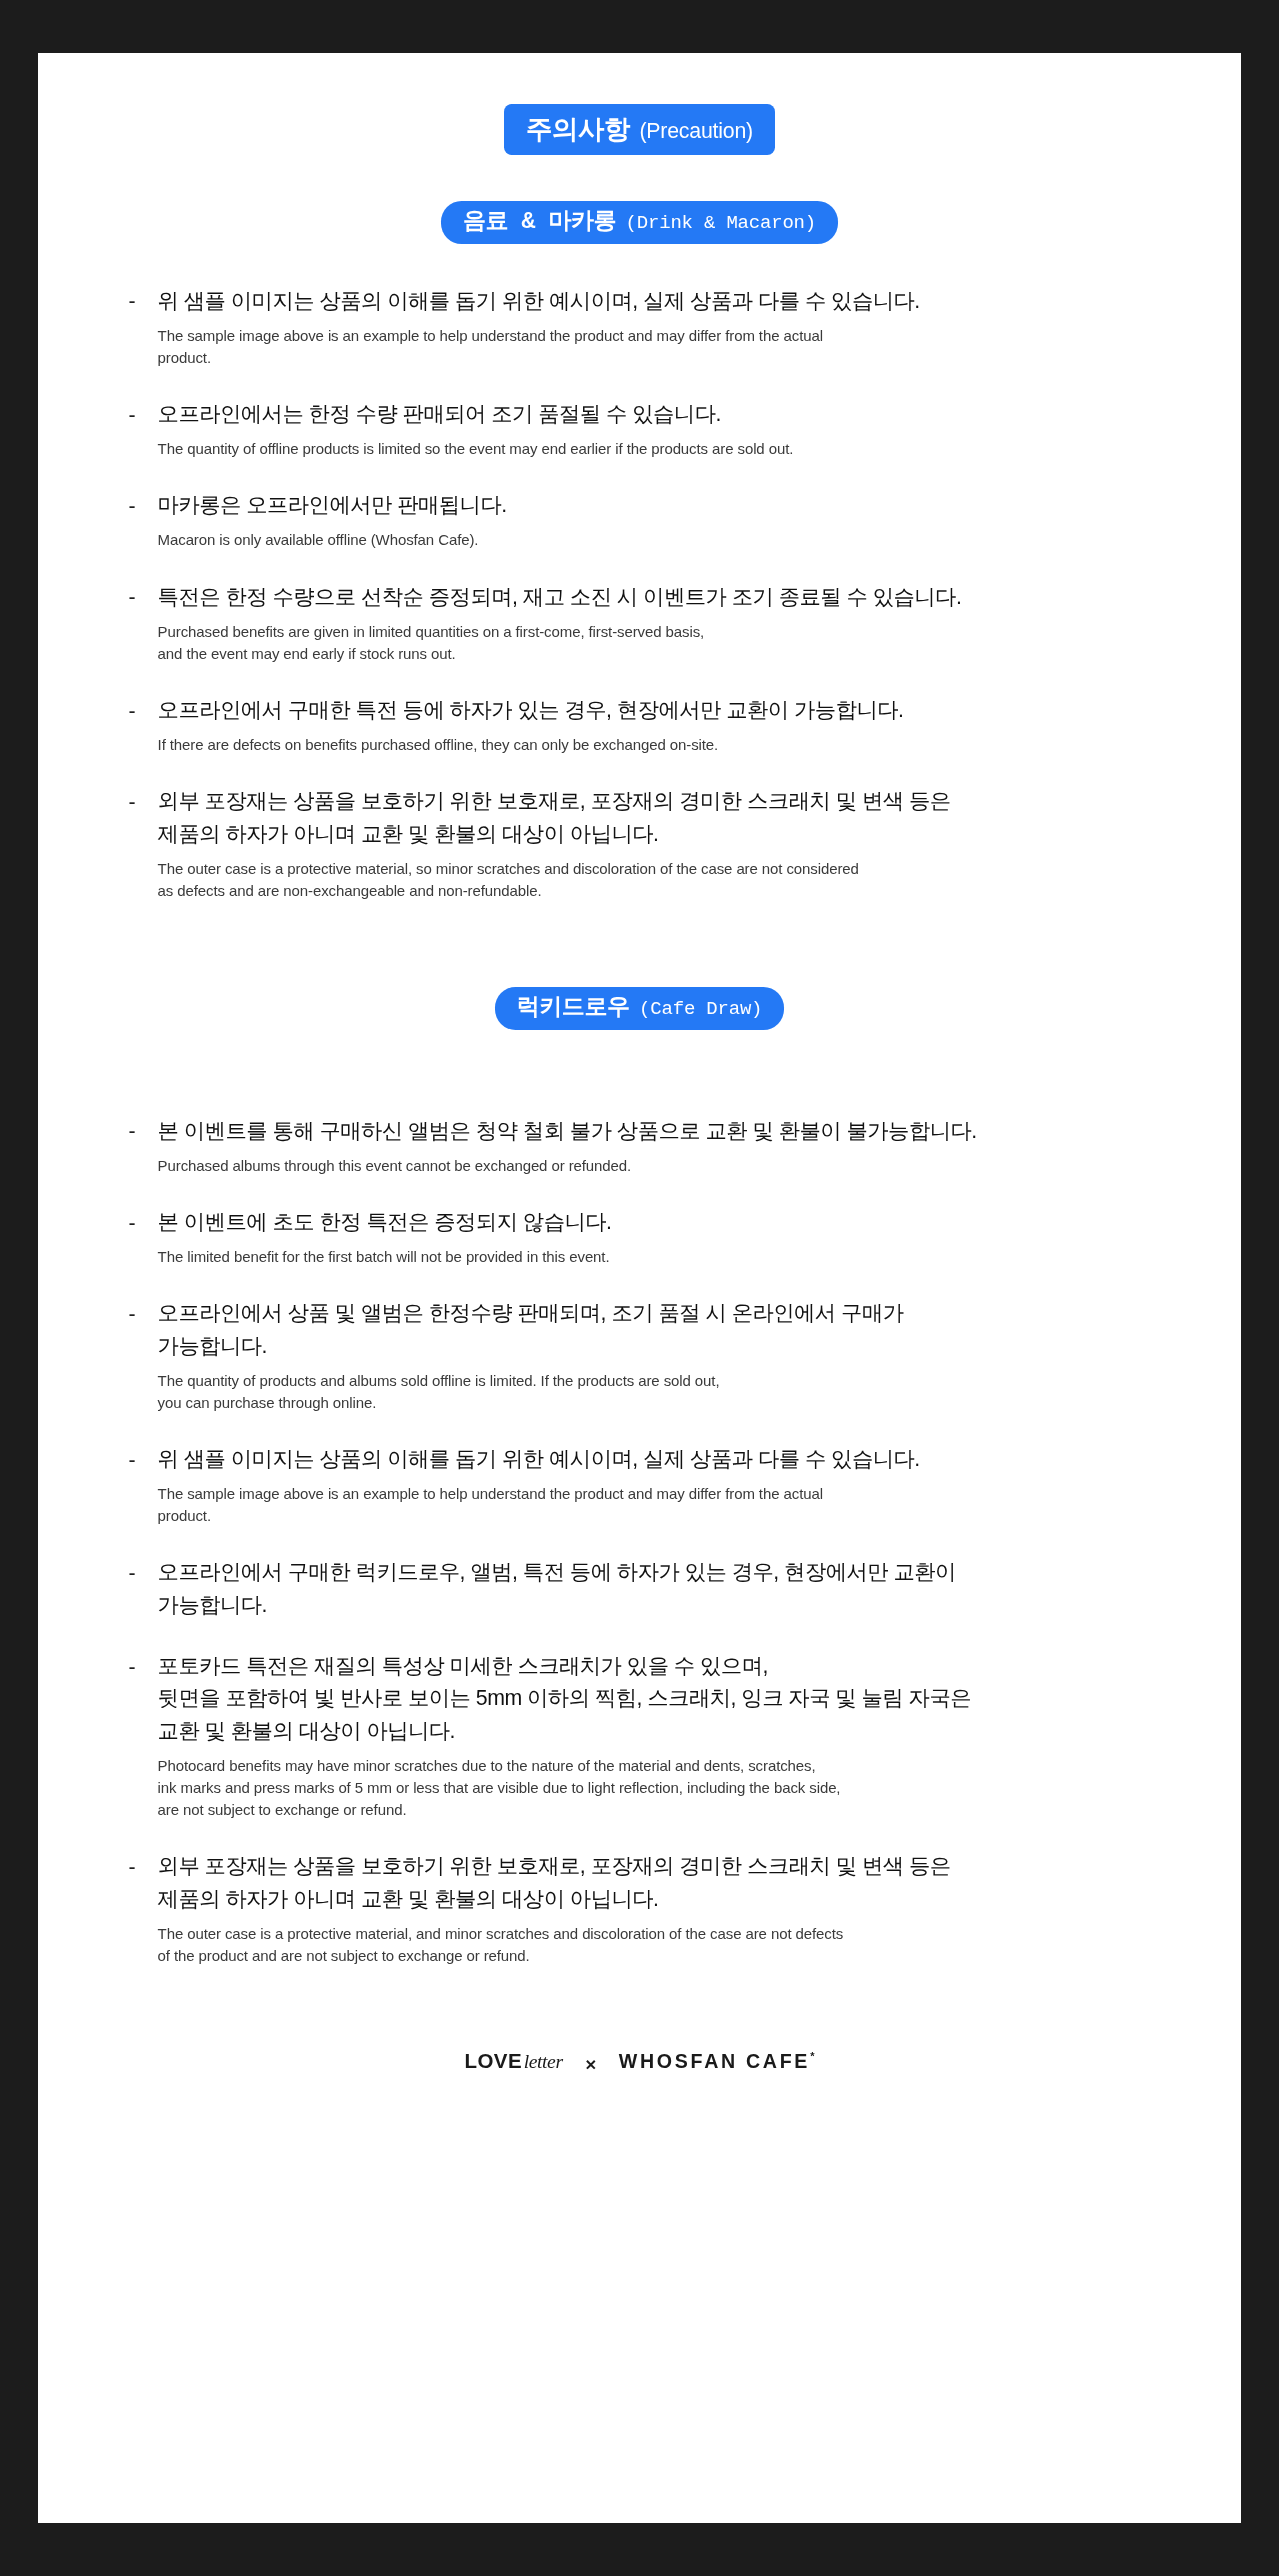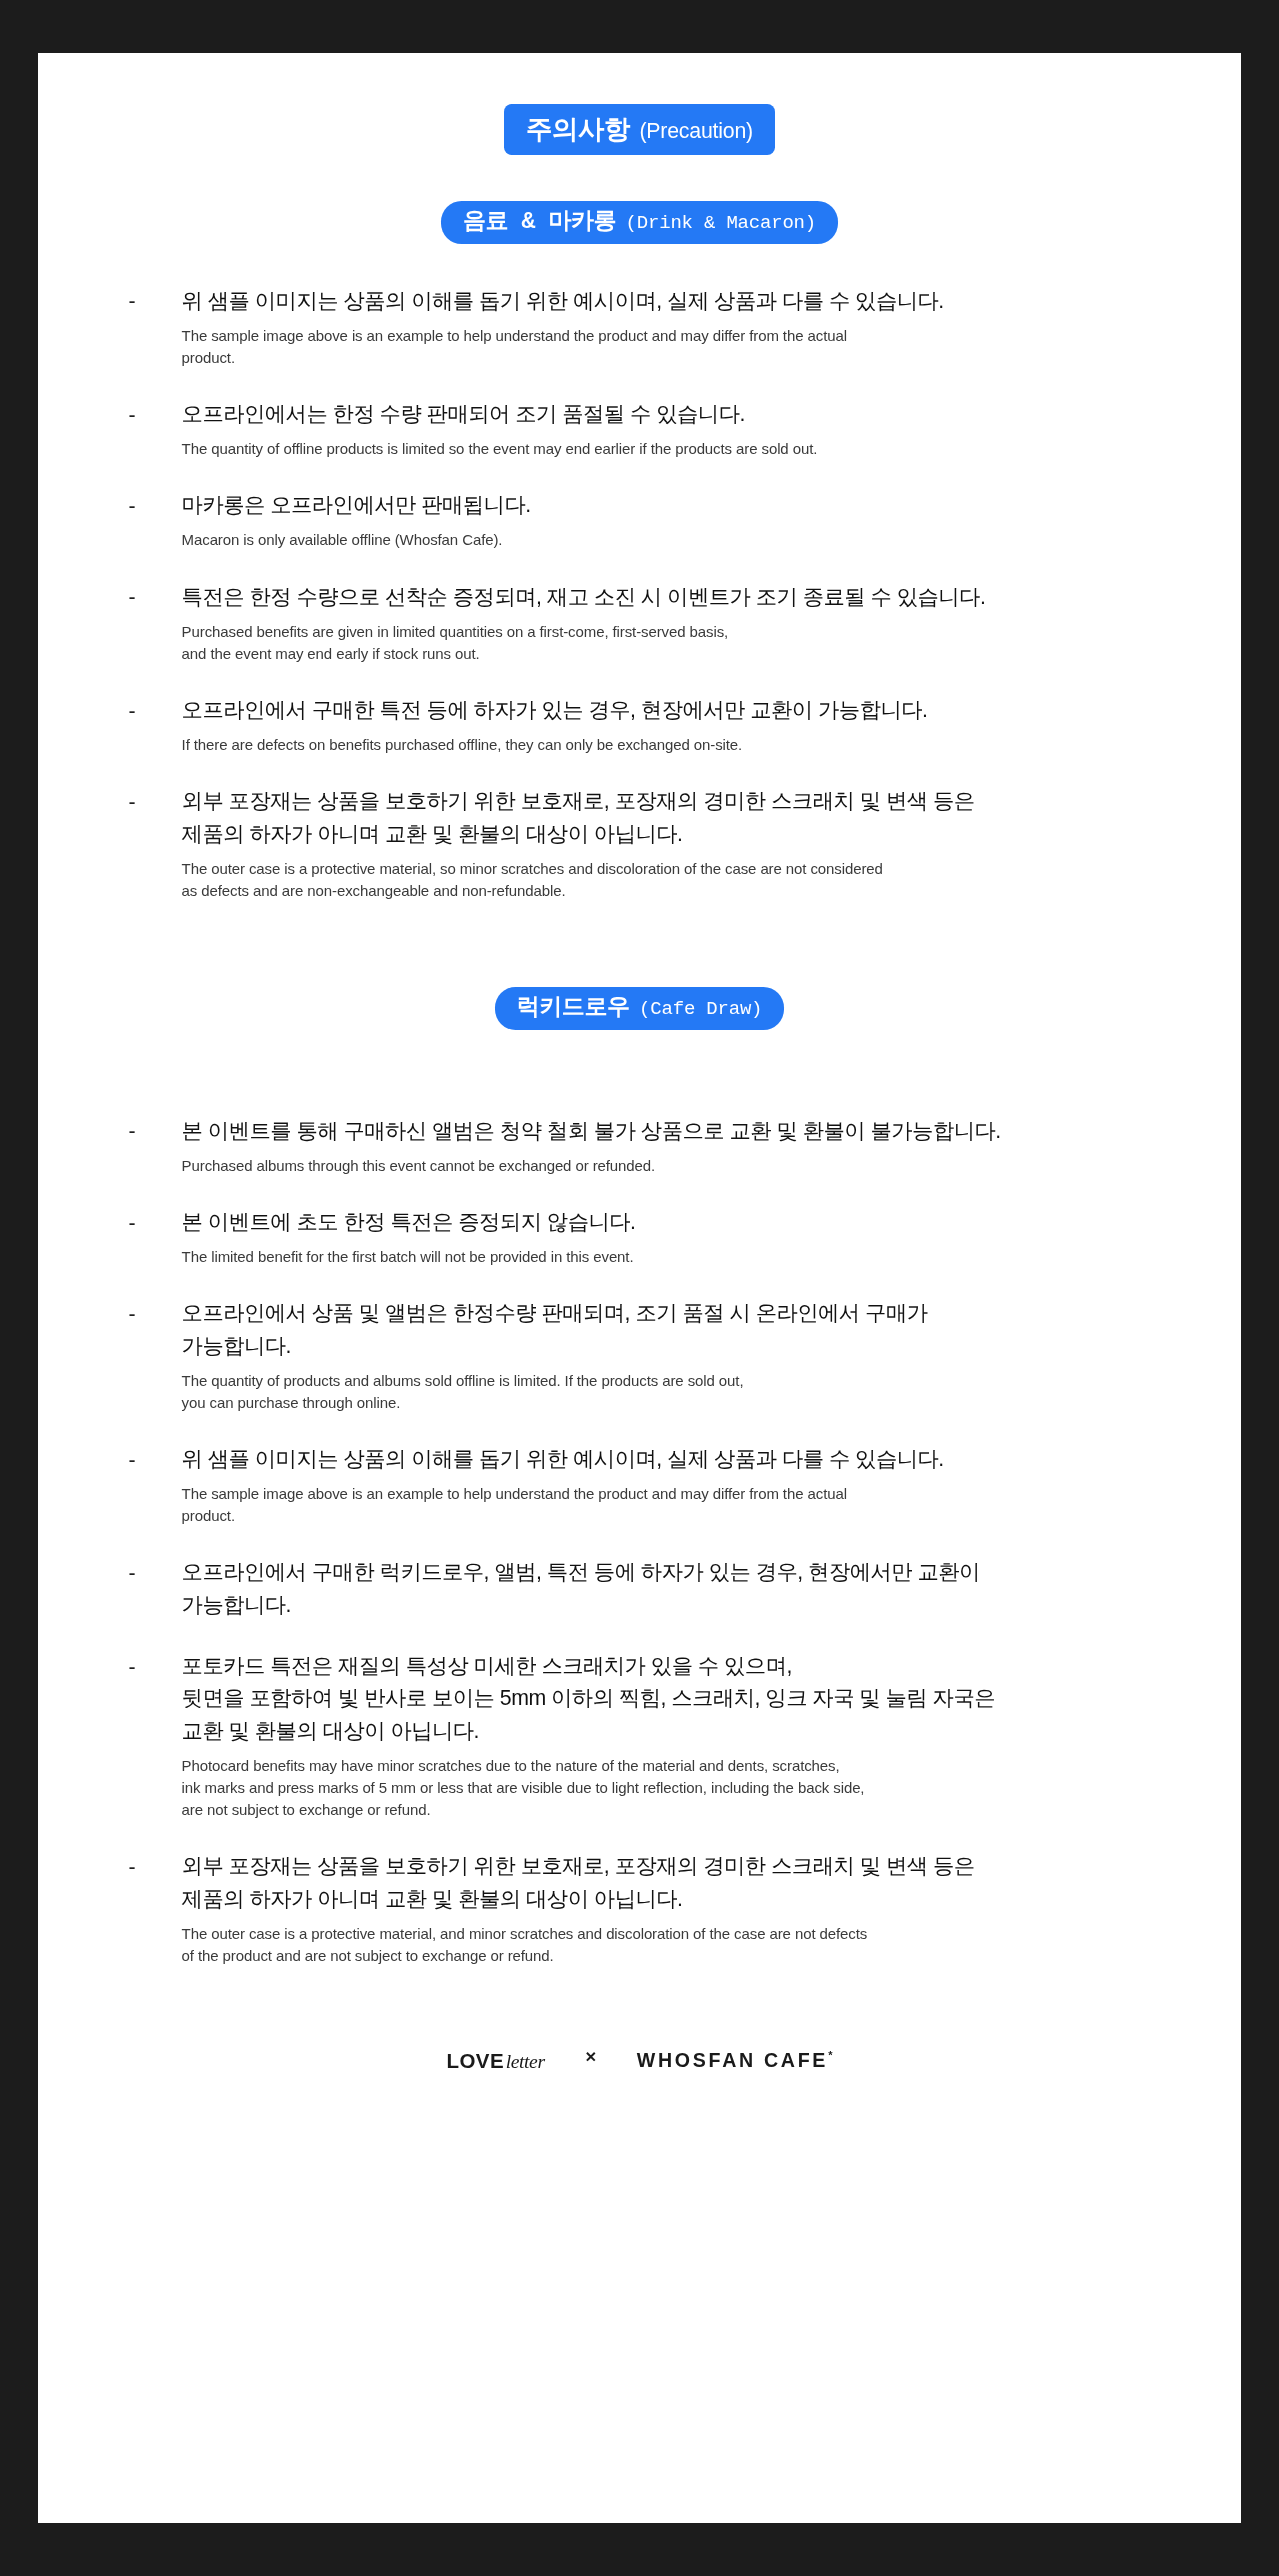--- a/index.html
+++ b/index.html
@@ -64,21 +64,21 @@
   .item { display: flex; margin-bottom: 29px; }
   .item:last-child { margin-bottom: 0; }
   .dash {
     width: 29px;
     flex: 0 0 29px;
     color: #1f1f1f;
     font-size: 21.3px;
     line-height: 1.5;
     padding-top: 1.7px;
   }
-  .body { flex: 1 1 auto; margin-left: 24px; }
+  .body { flex: 1 1 auto; }
   .ko-line {
     color: #111111;
     font-size: 21.3px;
     line-height: 1.52;
     letter-spacing: -0.5px;
     font-weight: normal;
     white-space: pre-line;
   }
   .en-line {
     color: #3a3a3a;
@@ -87,22 +87,22 @@
     letter-spacing: -0.1px;
     margin-top: 7.7px;
     white-space: pre-line;
   }
 
   
   .footer {
     margin-top: 82px;
     display: flex;
     justify-content: center;
-    align-items: flex-start;
-    gap: 40px;
+    align-items: flex-end;
+    gap: 22px;
   }
   .logo-love {
     display: inline-flex;
     align-items: baseline;
     gap: 1.7px;
     color: #1a1a1a;
   }
   .logo-love .lv {
     font-size: 20.5px;
     font-weight: bold;

